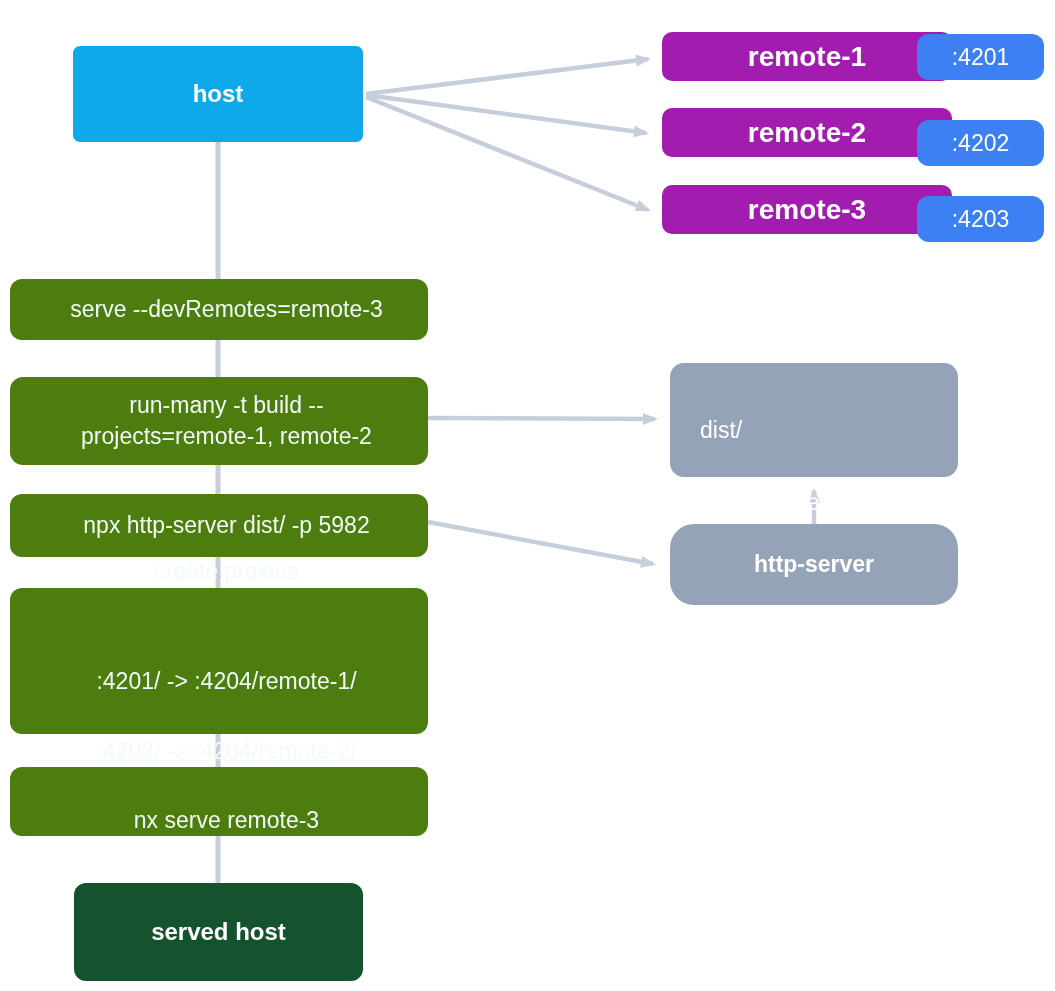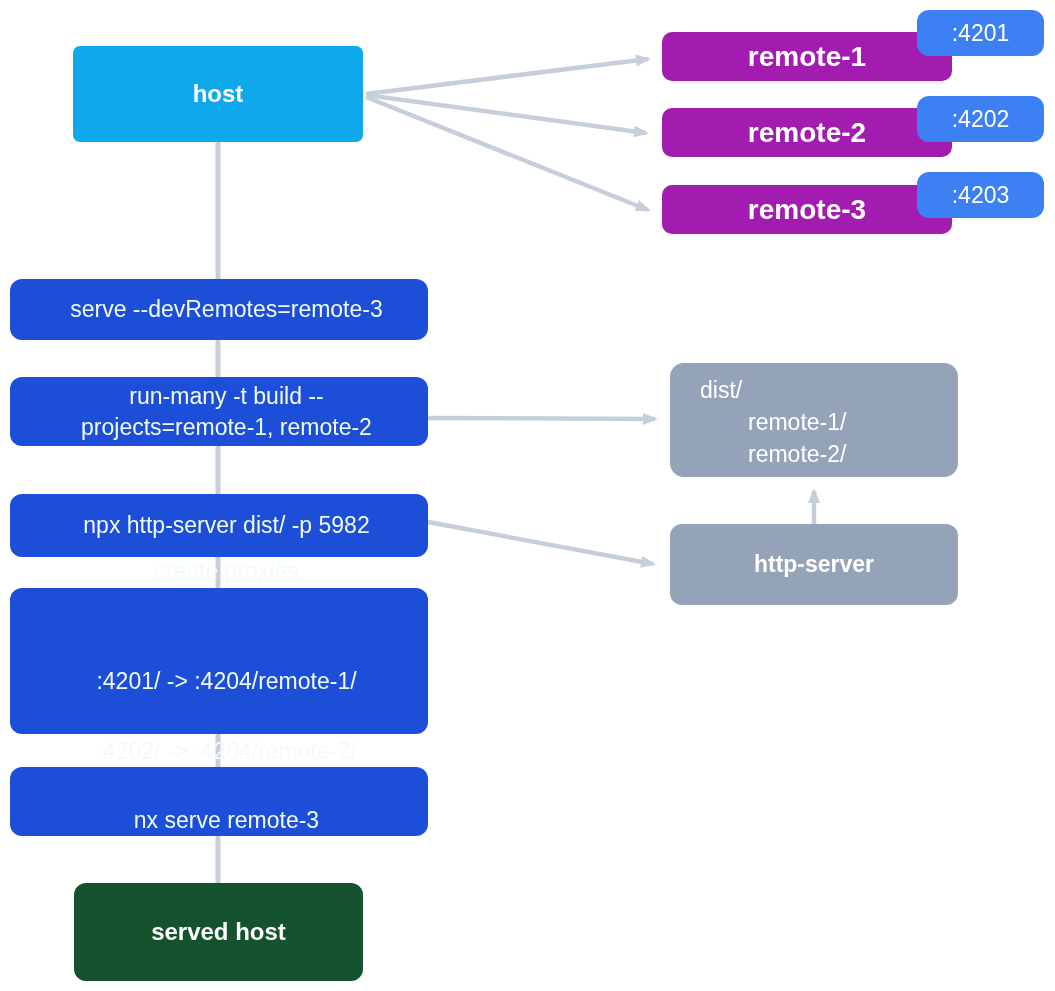--- a/index.html
+++ b/index.html
@@ -55,60 +55,61 @@
   .remote-box.r2 { top: 108px; }
   .remote-box.r3 { top: 185px; }
   .port-badge {
     position: absolute;
     left: 917px; width: 127px; height: 46px;
     background: #3D80F3;
     border-radius: 12px;
     display: flex; align-items: center; justify-content: center;
     color: #ffffff; font-weight: 400; font-size: 23px;
     z-index: 3;
+    margin-top: 24px;
   }
   .port-badge.b1 { top: 10px; }
   .port-badge.b2 { top: 96px; }
   .port-badge.b3 { top: 172px; }
   .step {
     position: absolute;
     left: 10px; width: 418px;
-    background: #1d4ed8;
+    background: #4d7c0f;
     border-radius: 12px;
     display: flex; flex-direction: column;
     align-items: center; justify-content: center;
     color: #F2FCF6; font-size: 23px; font-weight: 400;
     text-align: center;
     z-index: 2;
     box-sizing: border-box;
     padding-left: 15px;
   }
   .step .line { line-height: 31px; }
   .step-serve       { top: 279px; height: 61px; }
-  .step-run-many    { top: 377px; height: 69px; }
+  .step-run-many    { top: 377px; height: 88px; border-radius: 13px; }
   .step-http-server { top: 494px; height: 63px; }
   .step-proxies     { top: 588px; height: 146px; gap: 40px; }
   .step-proxies .gap { height: 36px; }
   .step-proxies .line { line-height: 30px; }
   .step-nx-serve    { top: 767px; height: 69px; justify-content: flex-end; }
   .node-dist {
     left: 670px; top: 363px; width: 288px; height: 114px;
     background: #95A3B8;
     border-radius: 14px;
     display: block;
     padding: 11px 0 0 30px;
     font-size: 23px; font-weight: 400;
     text-align: left;
   }
-  .node-dist .dline { line-height: 32px; }
+  .node-dist .dline { line-height: 32px; margin-top: 40px; }
   .node-dist .indent { padding-left: 48px; }
   .node-http-server {
     left: 670px; top: 524px; width: 288px; height: 81px;
     background: #95A3B8;
-    border-radius: 12px;
+    border-radius: 24px;
     font-weight: 700; font-size: 23px;
   }
 </style>
 </head>
 <body>
 
 <div class="canvas">
 
   <svg class="connectors" width="1055" height="991" viewBox="0 0 1055 991">
     <defs>

